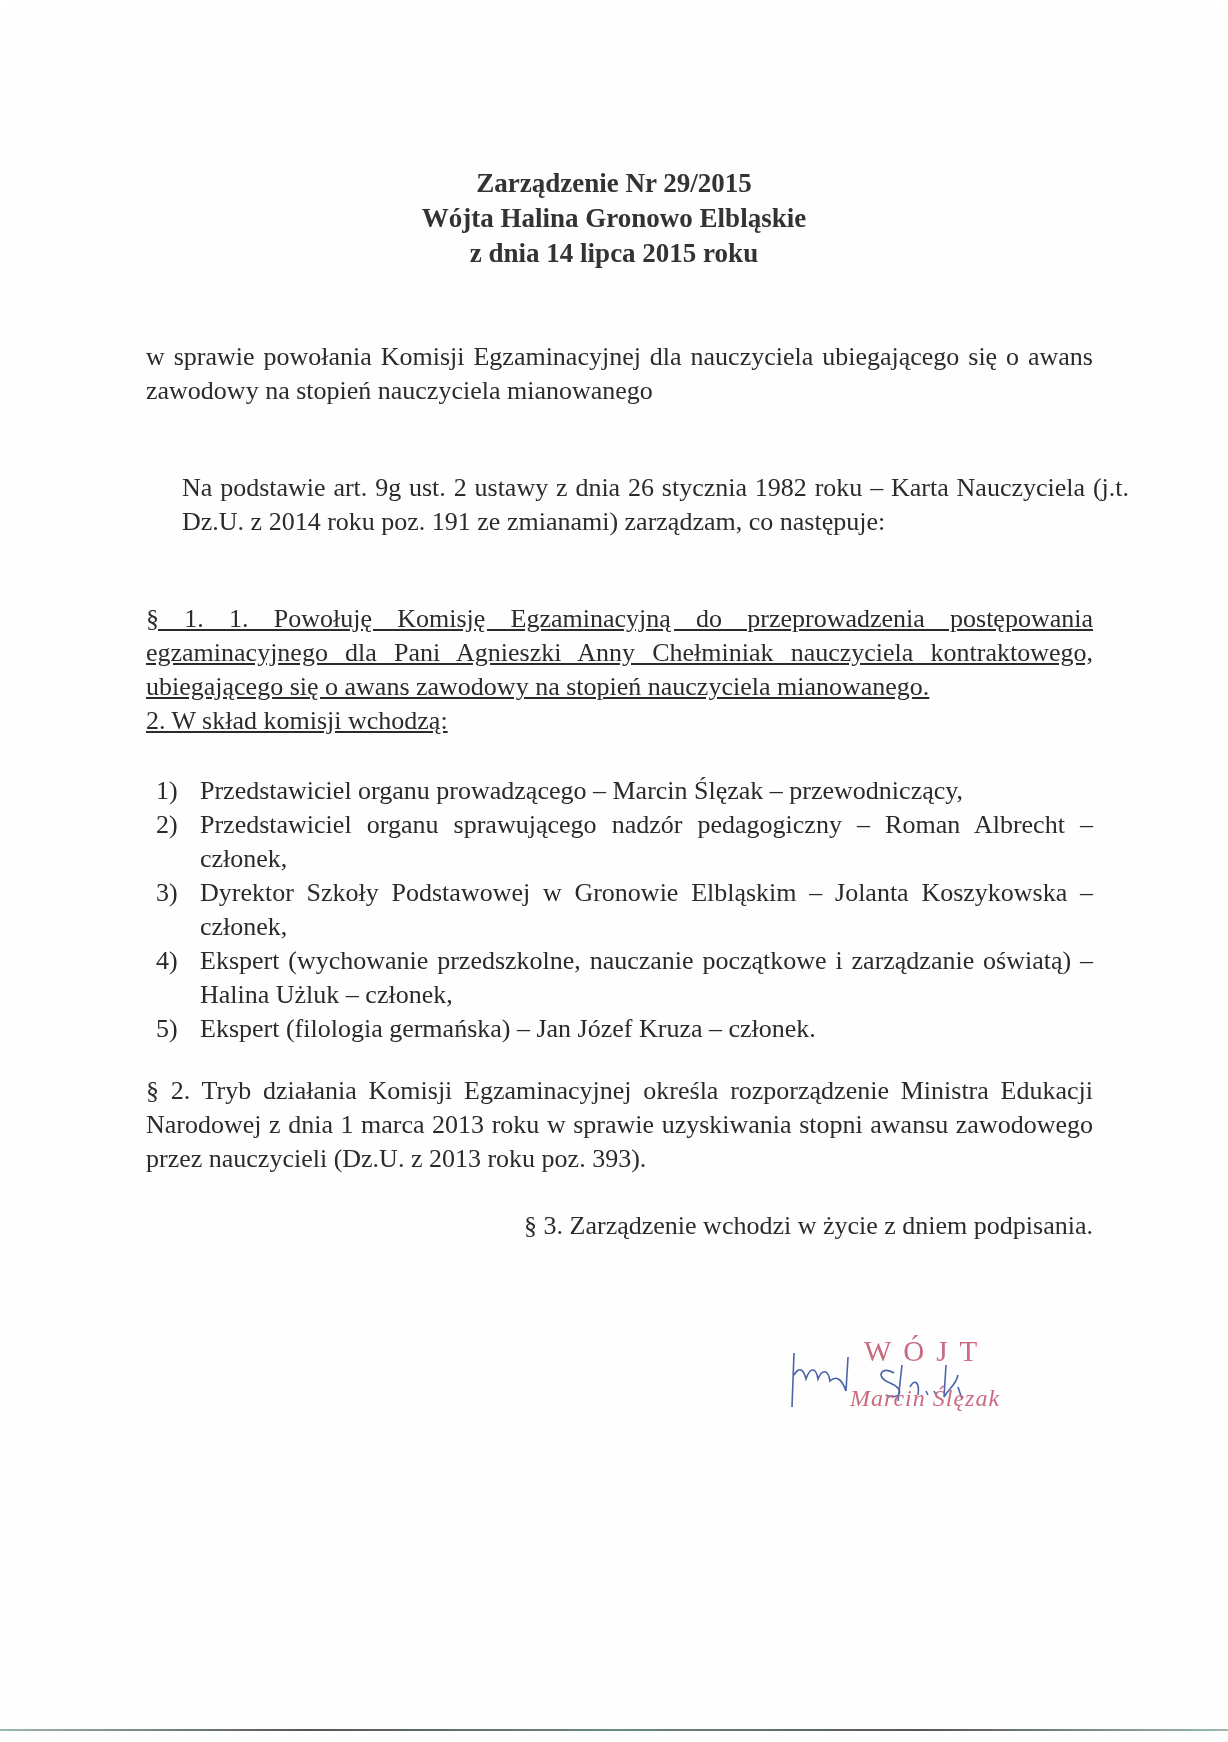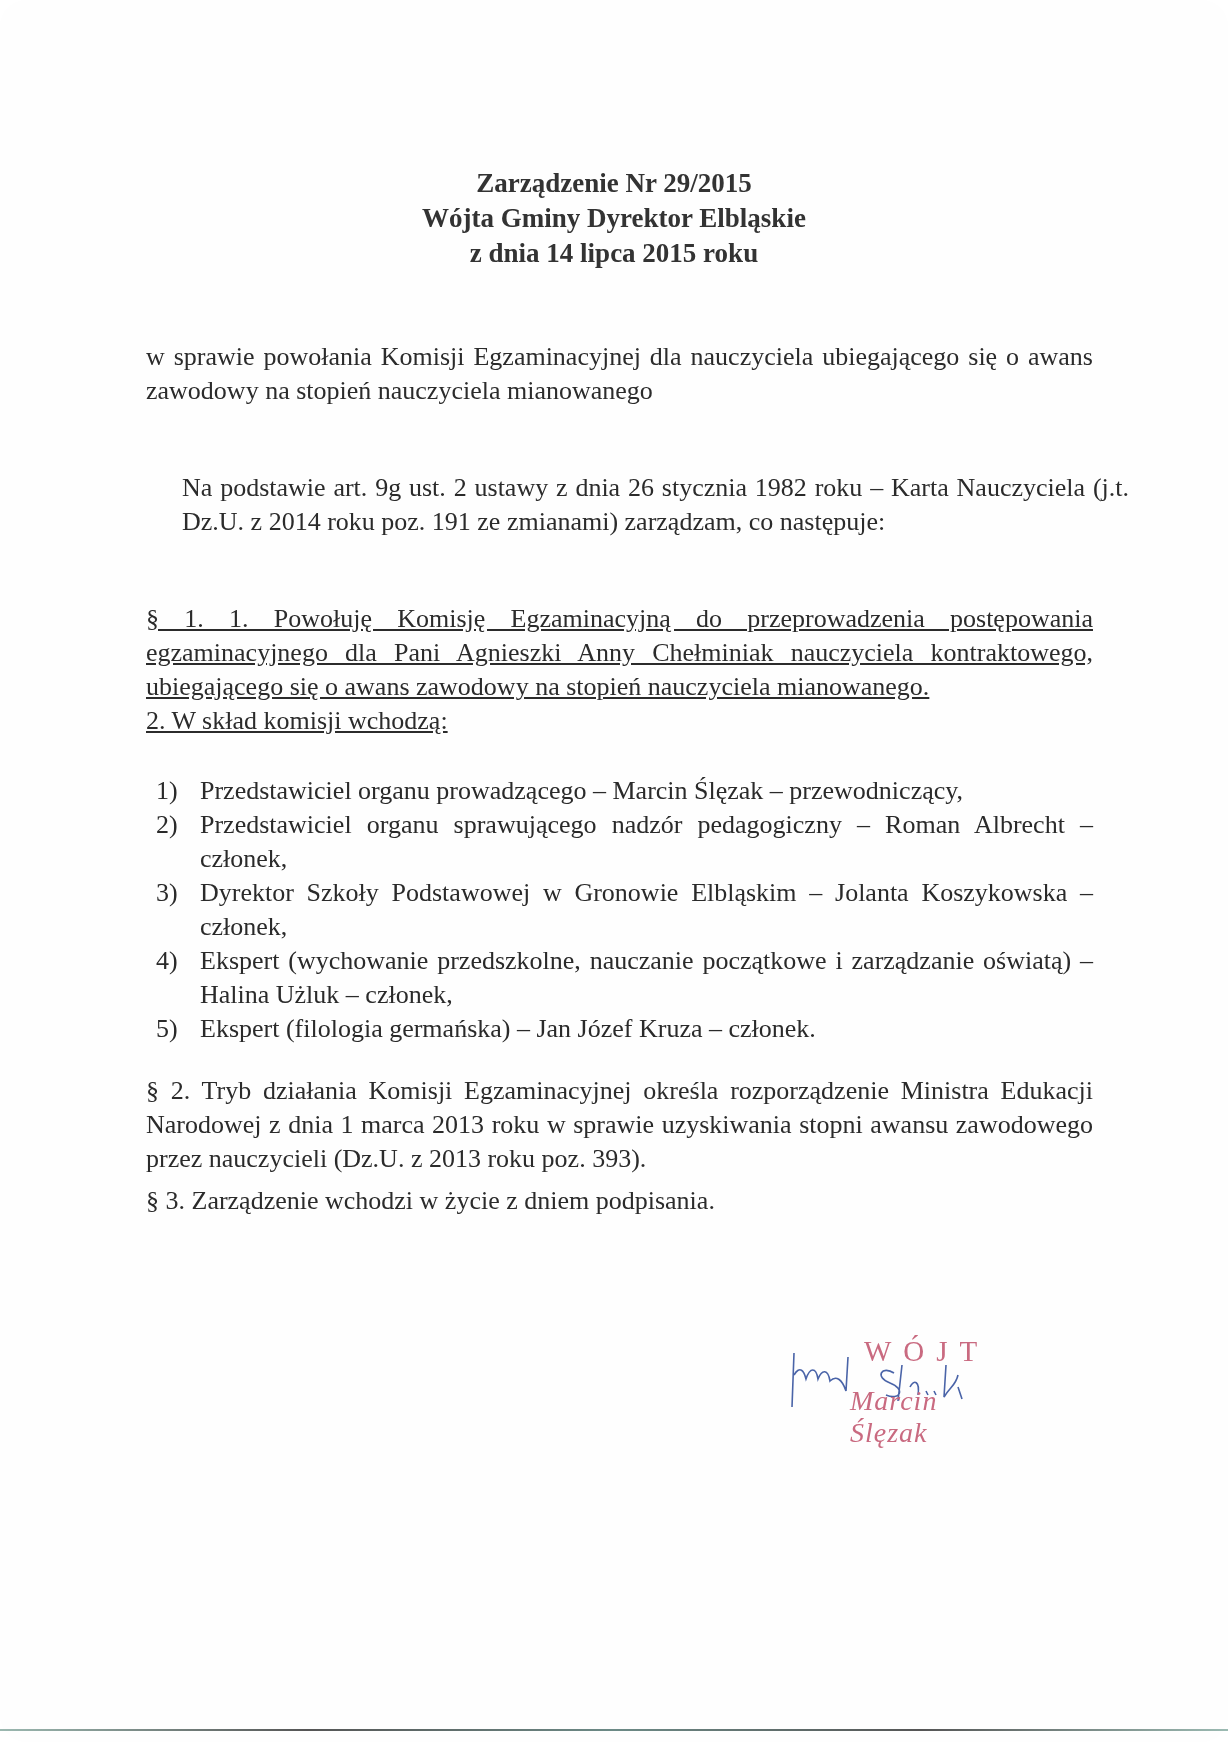--- a/index.html
+++ b/index.html
@@ -12,35 +12,35 @@
     .just { text-align:justify; text-align-last:left; }
     .subject { top:340px; }
     .basis { top:471px;margin-left:36px; }
     .p1 { top:602px;text-decoration:underline; }
     .p1 .line { display:block; }
     .list { position:absolute; left:156px; width:937px; top:774px; font-size:26px; line-height:34px; }
     .li { display:flex; margin-bottom:0; }
     .li .num { width:44px; flex:none; }
     .li .body { flex:1; }
     .p2 { top:1074px; }
-    .p3 { top:1184px; }
+    .p3 { top:1209px;text-align:right; }
     .stamp { position:absolute; left:790px; top:1335px; width:230px; height:90px; }
     .wojt { position:absolute; left:74px; top:0; color:#c96a80; font-family:"Liberation Serif", serif; font-size:29px; letter-spacing:12px; }
-    .name { position:absolute; left:60px; top:50px; color:#c96a80; font-style:italic; font-size:28px; font-family:"Liberation Serif", serif; letter-spacing:1px; }
+    .name { position:absolute; left:60px; top:50px; color:#c96a80; font-style:italic; font-size:24px; font-family:"Liberation Serif", serif; letter-spacing:1px; }
     .sig { position:absolute; left:0; top:0; }
     .bottom-line { position:absolute; left:0; top:1729px; width:1228px; height:2px; background:linear-gradient(90deg,#9bb8b0,#555,#6c8a86,#555,#9bbab2); }
   </style>
 </head>
 <body>
 
 <div class="page">
 
   <div class="title">
     <div>Zarządzenie Nr 29/2015</div>
-    <div>Wójta Gminy Dyrektor Elbląskie</div>
+    <div>Wójta Halina Gronowo Elbląskie</div>
     <div>z dnia 14 lipca 2015 roku</div>
   </div>
 
   <div class="text just subject">w sprawie powołania Komisji Egzaminacyjnej dla nauczyciela ubiegającego się o awans zawodowy na stopień nauczyciela mianowanego</div>
 
   <div class="text just basis">Na podstawie art. 9g ust. 2 ustawy z dnia 26 stycznia 1982 roku – Karta Nauczyciela (j.t. Dz.U. z 2014 roku poz. 191 ze zmianami) zarządzam, co następuje:</div>
 
   <div class="text just p1">
     <span class="line">§ 1. 1. Powołuję Komisję Egzaminacyjną do przeprowadzenia postępowania egzaminacyjnego dla Pani Agnieszki Anny Chełminiak nauczyciela kontraktowego, ubiegającego się o awans zawodowy na stopień nauczyciela mianowanego.</span>
     <span class="line">2. W skład komisji wchodzą:</span>

